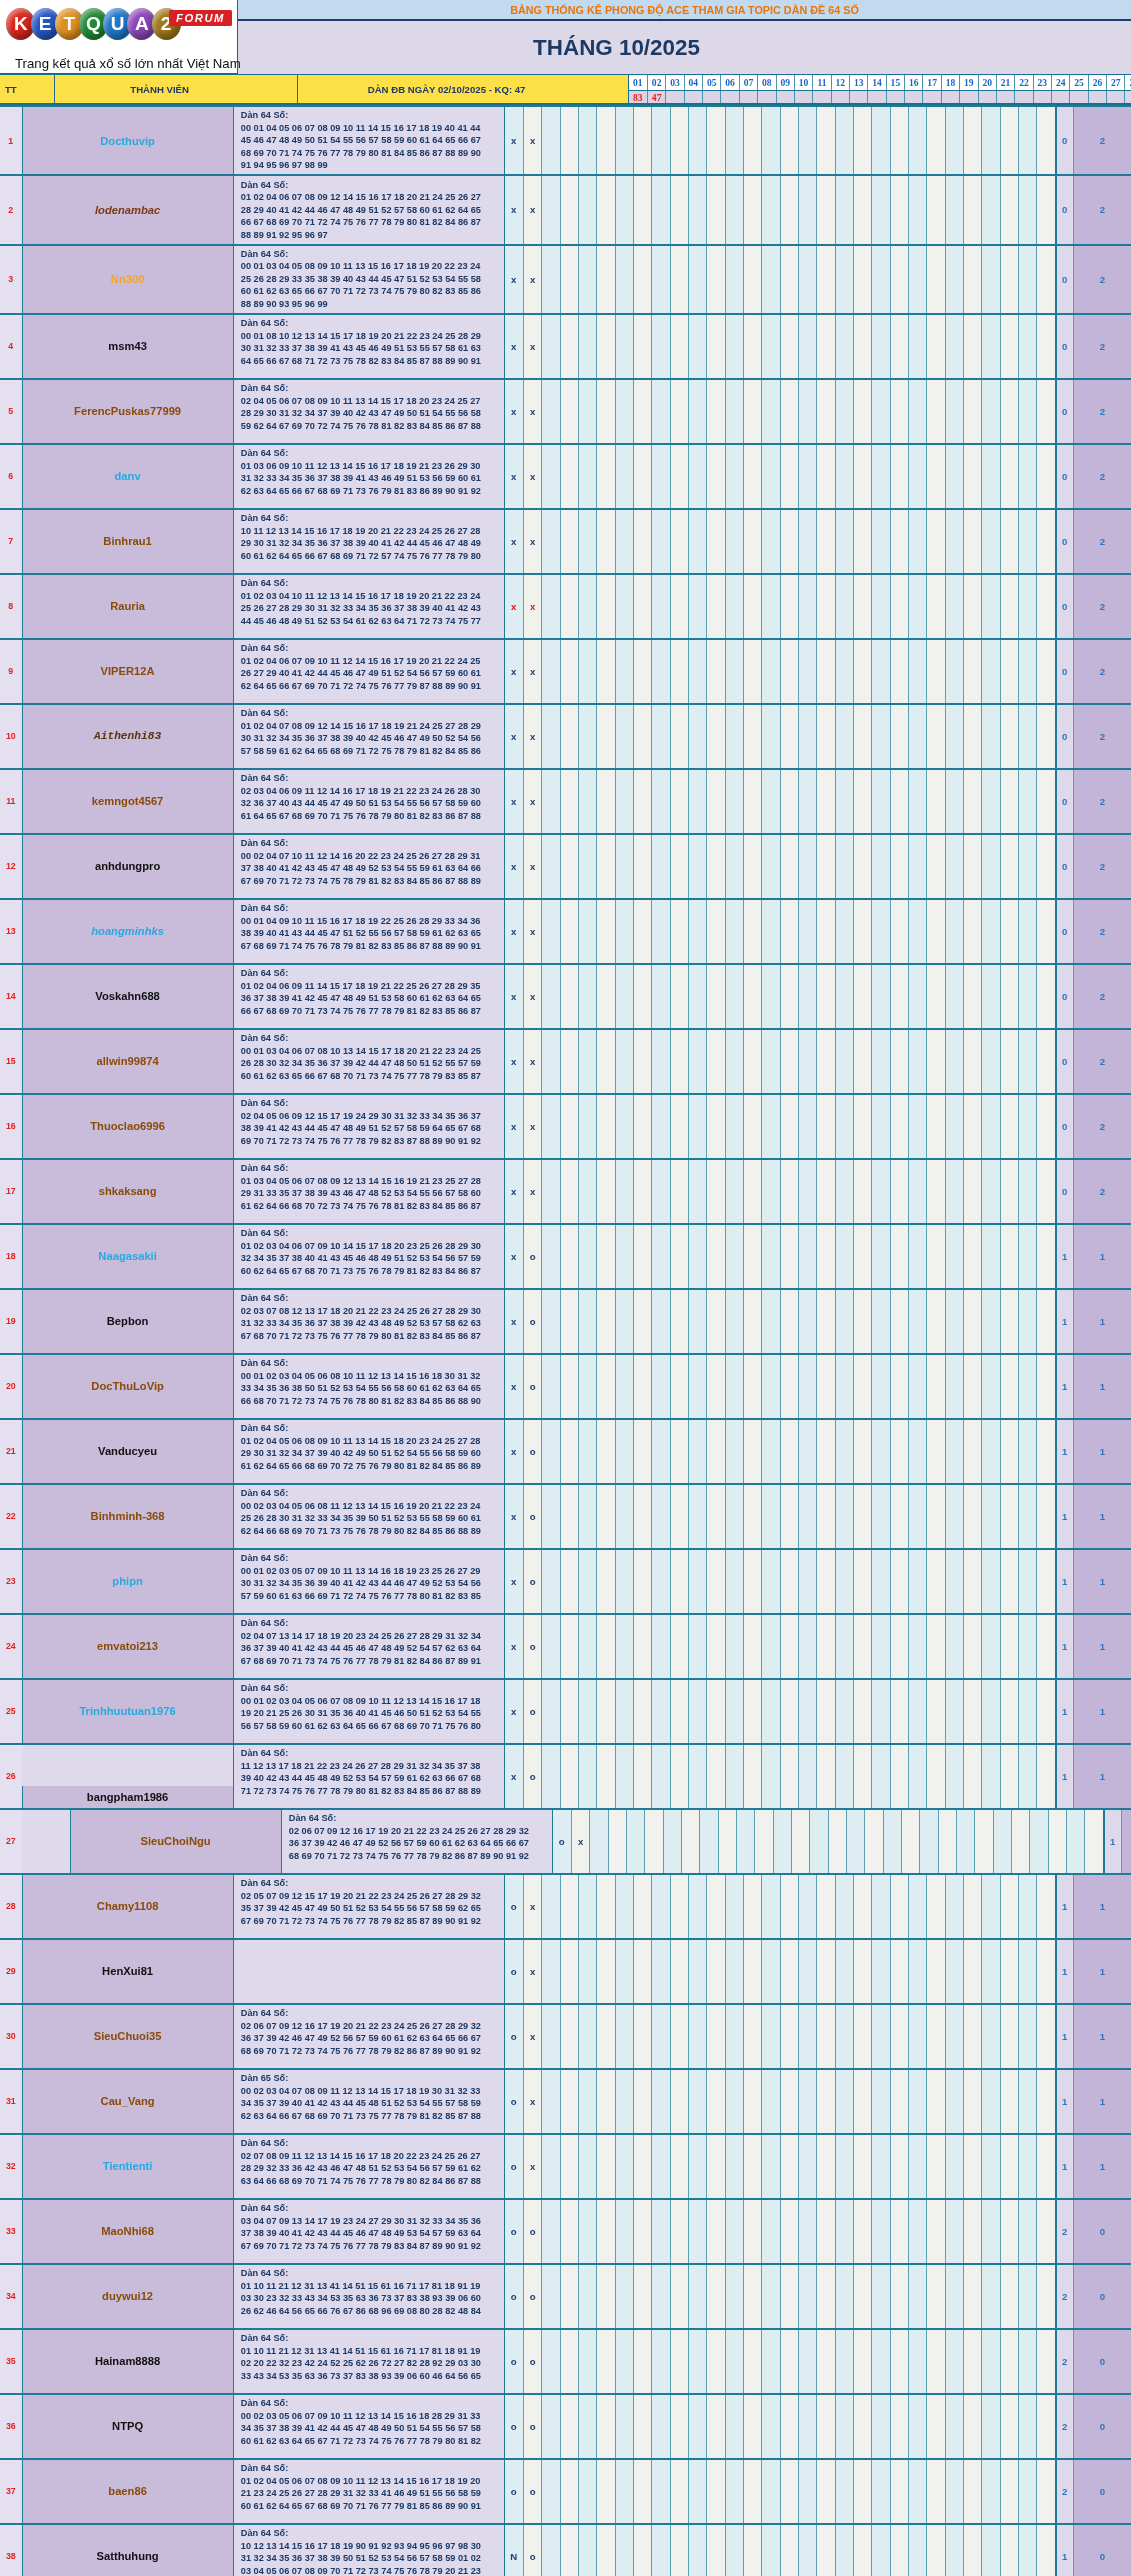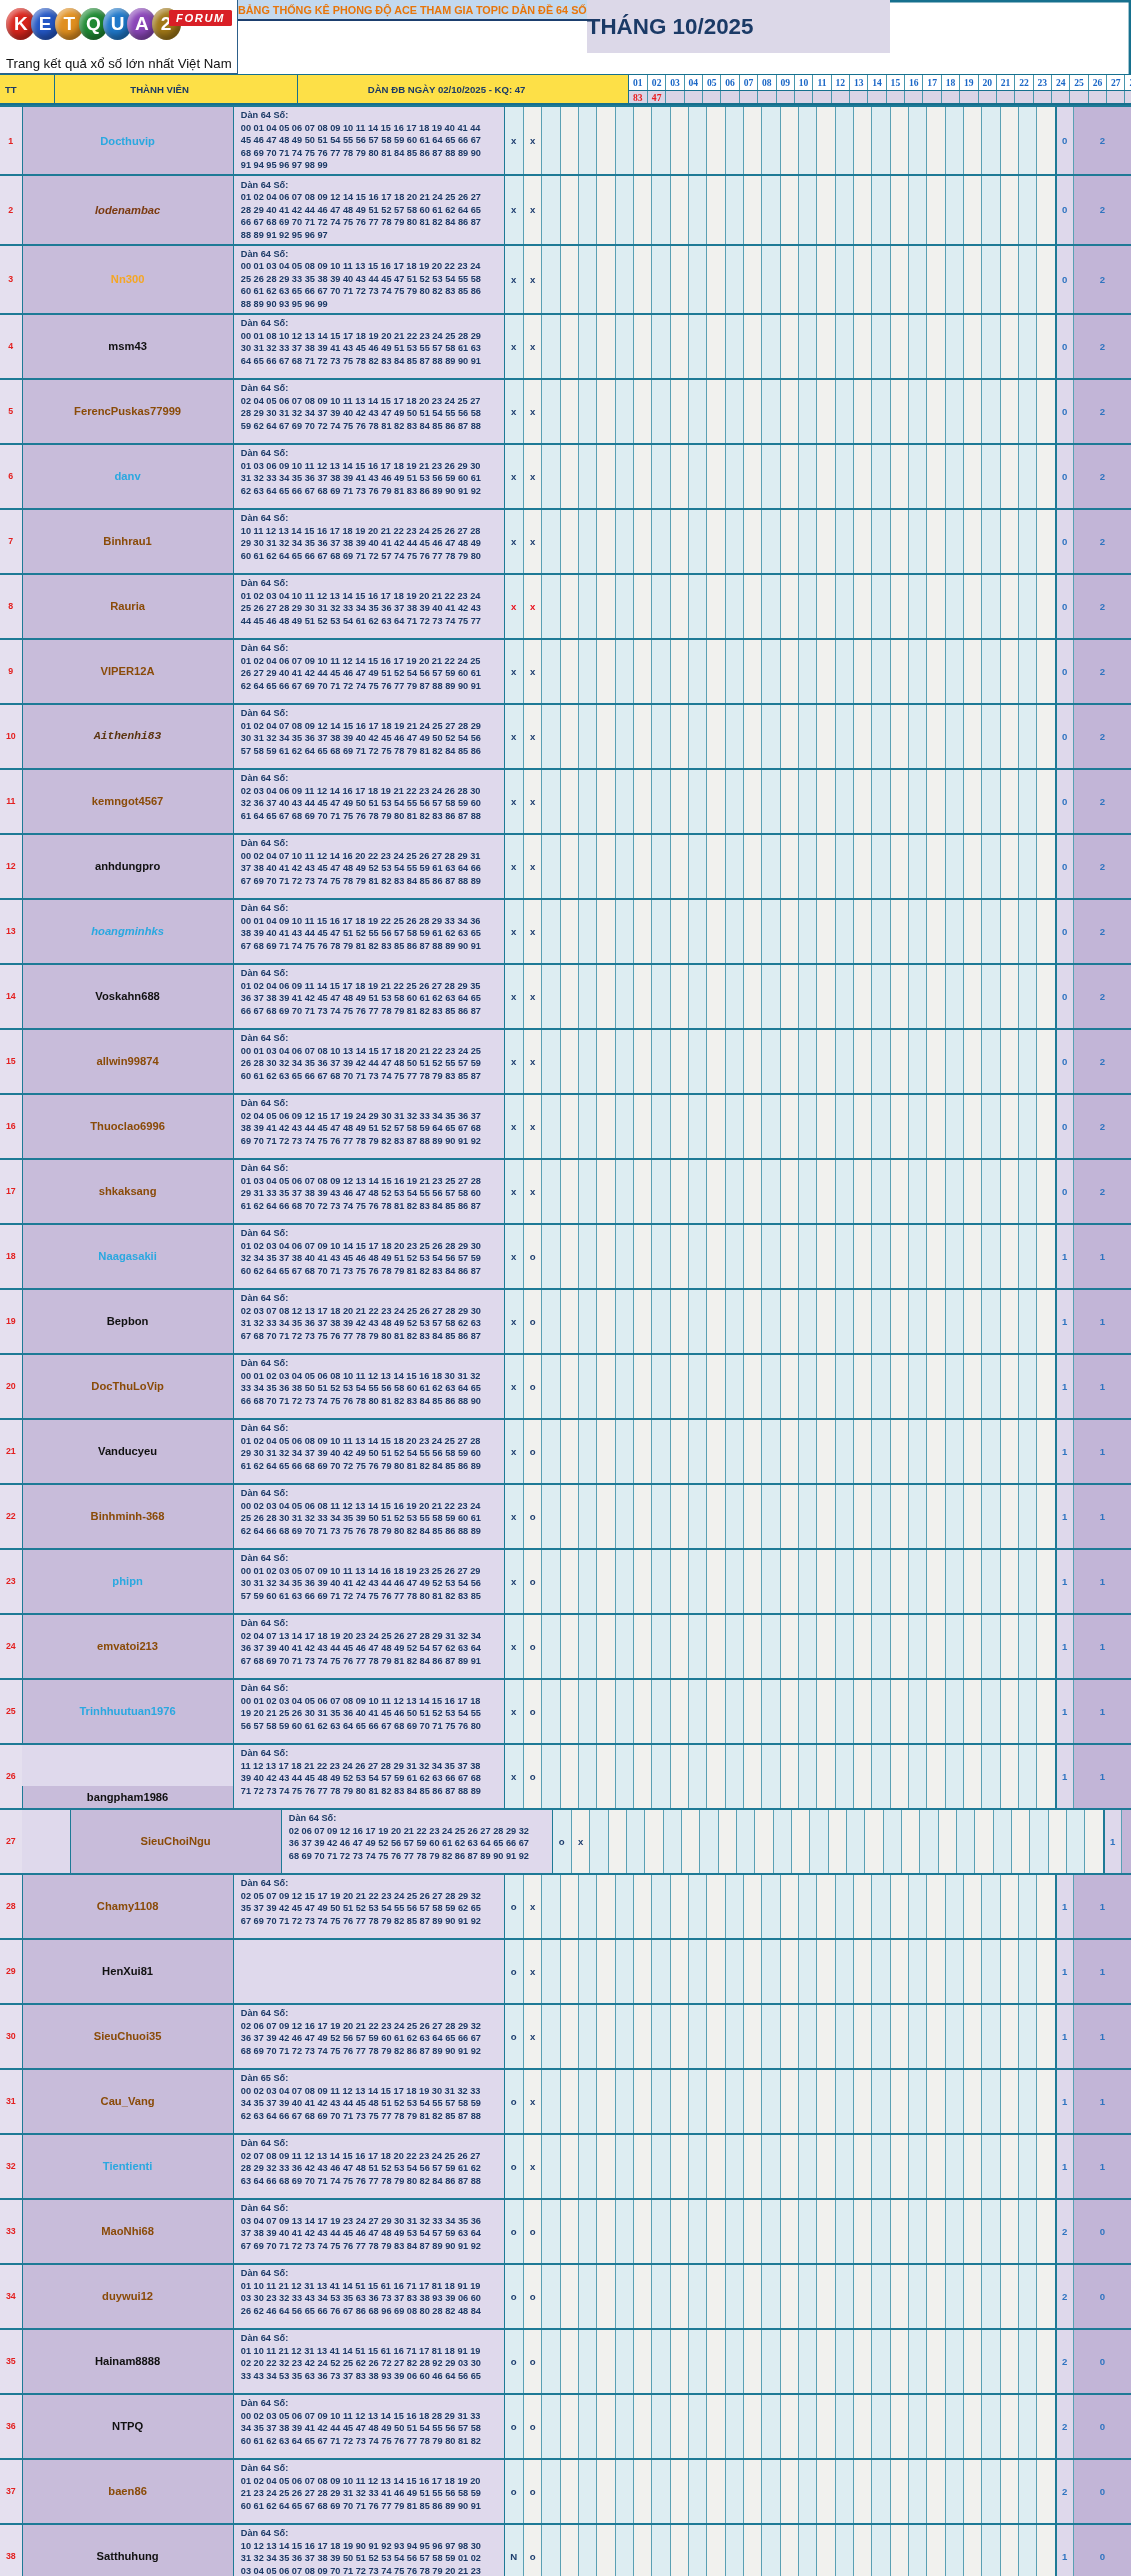--- a/index.html
+++ b/index.html
@@ -5,22 +5,22 @@
   html,body{margin:0;padding:0;background:#ffffff;}
   body{font-family:"Liberation Sans","DejaVu Sans",sans-serif;width:1131px;}
   .page{width:1131px;position:relative;background:#fff;box-shadow:inset 0 0 0 2.4px #16708e;}
   
   .topbar{display:flex;height:74px;}
   .logo-block{width:238px;height:74px;background:#ffffff;position:relative;border-right:1.6px solid #2c5f8a;border-bottom:1.6px solid #2c5f8a;box-sizing:border-box;flex:none;}
   .logo-letters{position:absolute;left:6.4px;top:8px;display:flex;align-items:center;}
   .logo-ball{width:29px;height:32px;border-radius:50%;color:#fff;font-weight:bold;font-size:19px;display:flex;align-items:center;justify-content:center;margin-left:-4.8px;box-shadow:inset -3.2px -4.8px 6.4px rgba(0,0,0,.35), inset 2.4px 3.2px 4.8px rgba(255,255,255,.45);}
   .logo-ball:first-child{margin-left:0;}
   .forum-badge{position:absolute;right:4.8px;top:9.6px;background:#d91f26;color:#fff;font-style:italic;font-weight:bold;font-size:11.2px;letter-spacing:1.6px;padding:2.4px 7.2px;border-radius:1.6px;}
-  .tagline{position:absolute;left:6px;bottom:1.6px;font-size:13.2px;color:#111;white-space:nowrap;}
-  .top-right{flex:1;display:flex;flex-direction:row;}
+  .tagline{position:absolute;left:15px;bottom:1.6px;font-size:13.2px;color:#111;white-space:nowrap;}
+  .top-right{flex:1;display:flex;flex-direction:column;}
   .banner{height:21px;background:#c3d9ef;border-bottom:2.4px solid #1b3e6e;display:flex;align-items:center;justify-content:center;color:#e8750a;font-weight:bold;font-size:10.8px;box-sizing:border-box;}
   .month-band{height:53px;background:#dcd8e8;display:flex;align-items:center;justify-content:center;padding-right:136px;color:#1b3a66;font-weight:bold;font-size:22.4px;box-sizing:border-box;}
   
   .thead{display:flex;border-top:1.6px solid #16708e;border-bottom:2.4px solid #16708e;background:#fde047;height:31px;box-sizing:border-box;gap:32px;}
   .hcell{display:flex;align-items:center;justify-content:center;color:#1b3a66;font-weight:bold;font-size:9.6px;box-sizing:border-box;}
   .h-tt{width:21.6px;flex:none;}
   .h-member{width:211px;flex:none;border-left:1.6px solid #16708e;}
   .h-dan{width:299px;flex:none;border-left:1.6px solid #16708e;}
   .h-days{width:551px;flex:none;border-left:1.6px solid #16708e;display:flex;flex-direction:column;font-family:Liberation Serif, serif;}
   .h-total{width:77px;flex:none;border-left:2.4px solid #16708e;}

